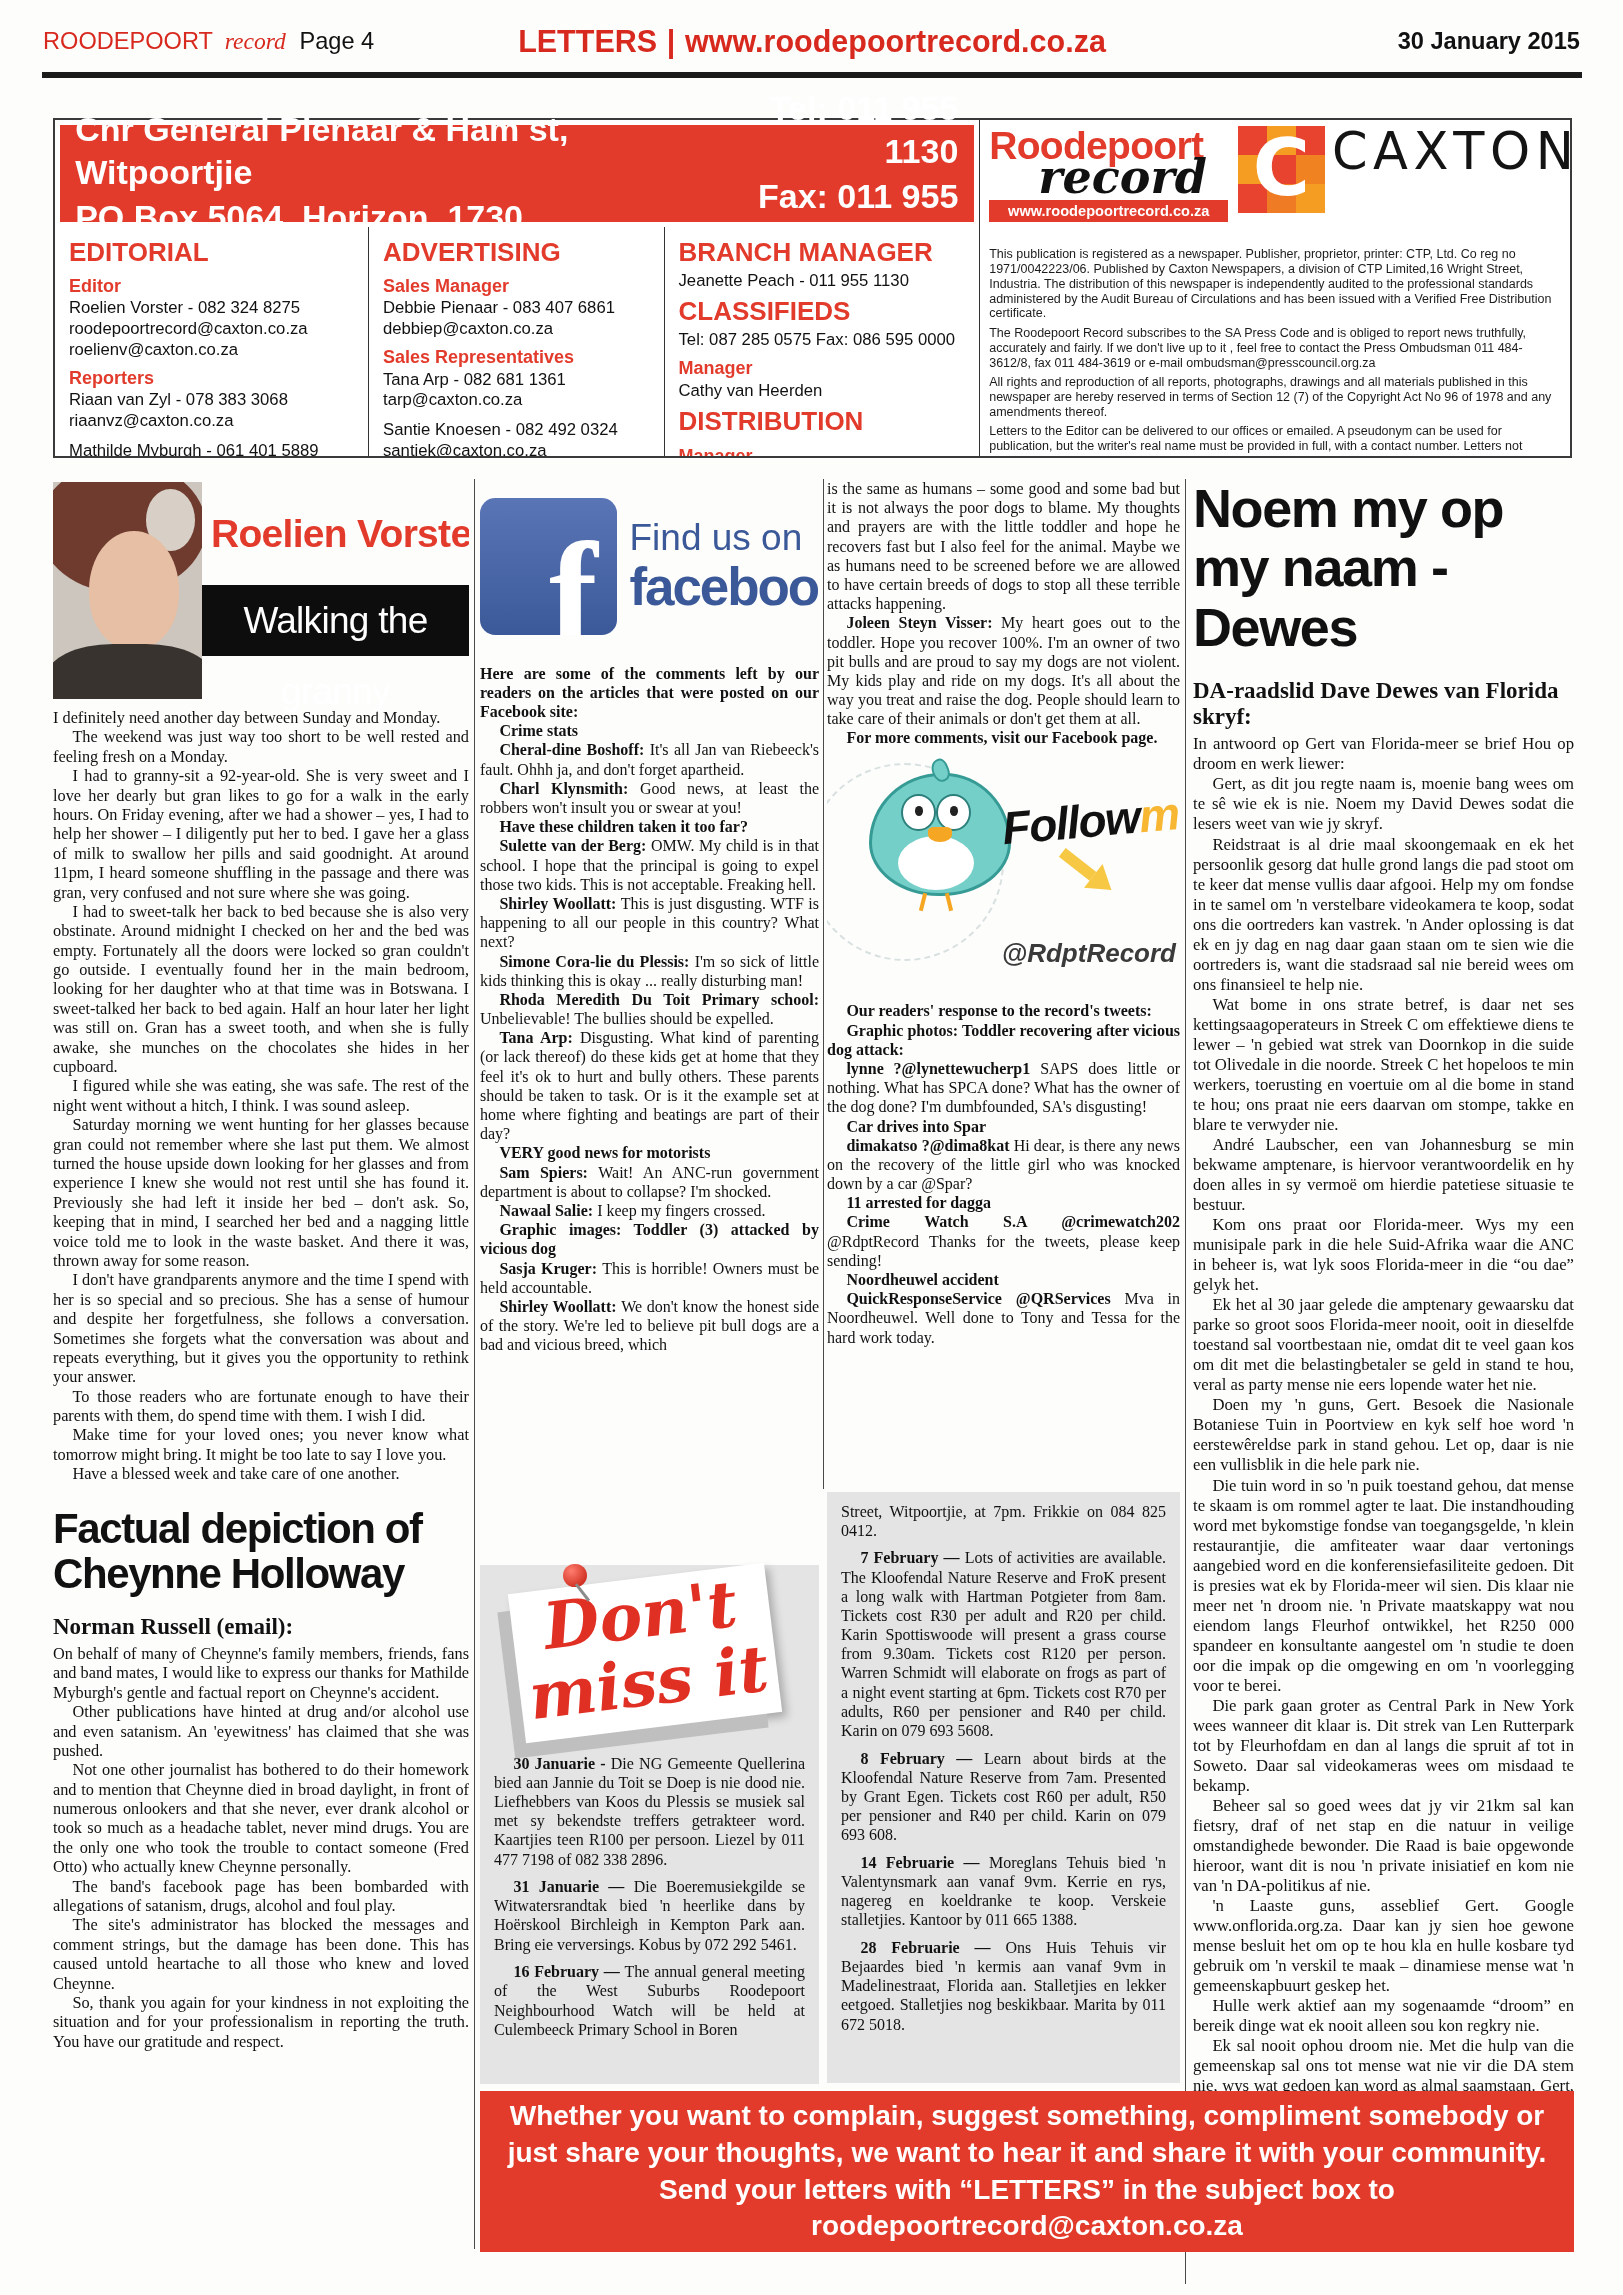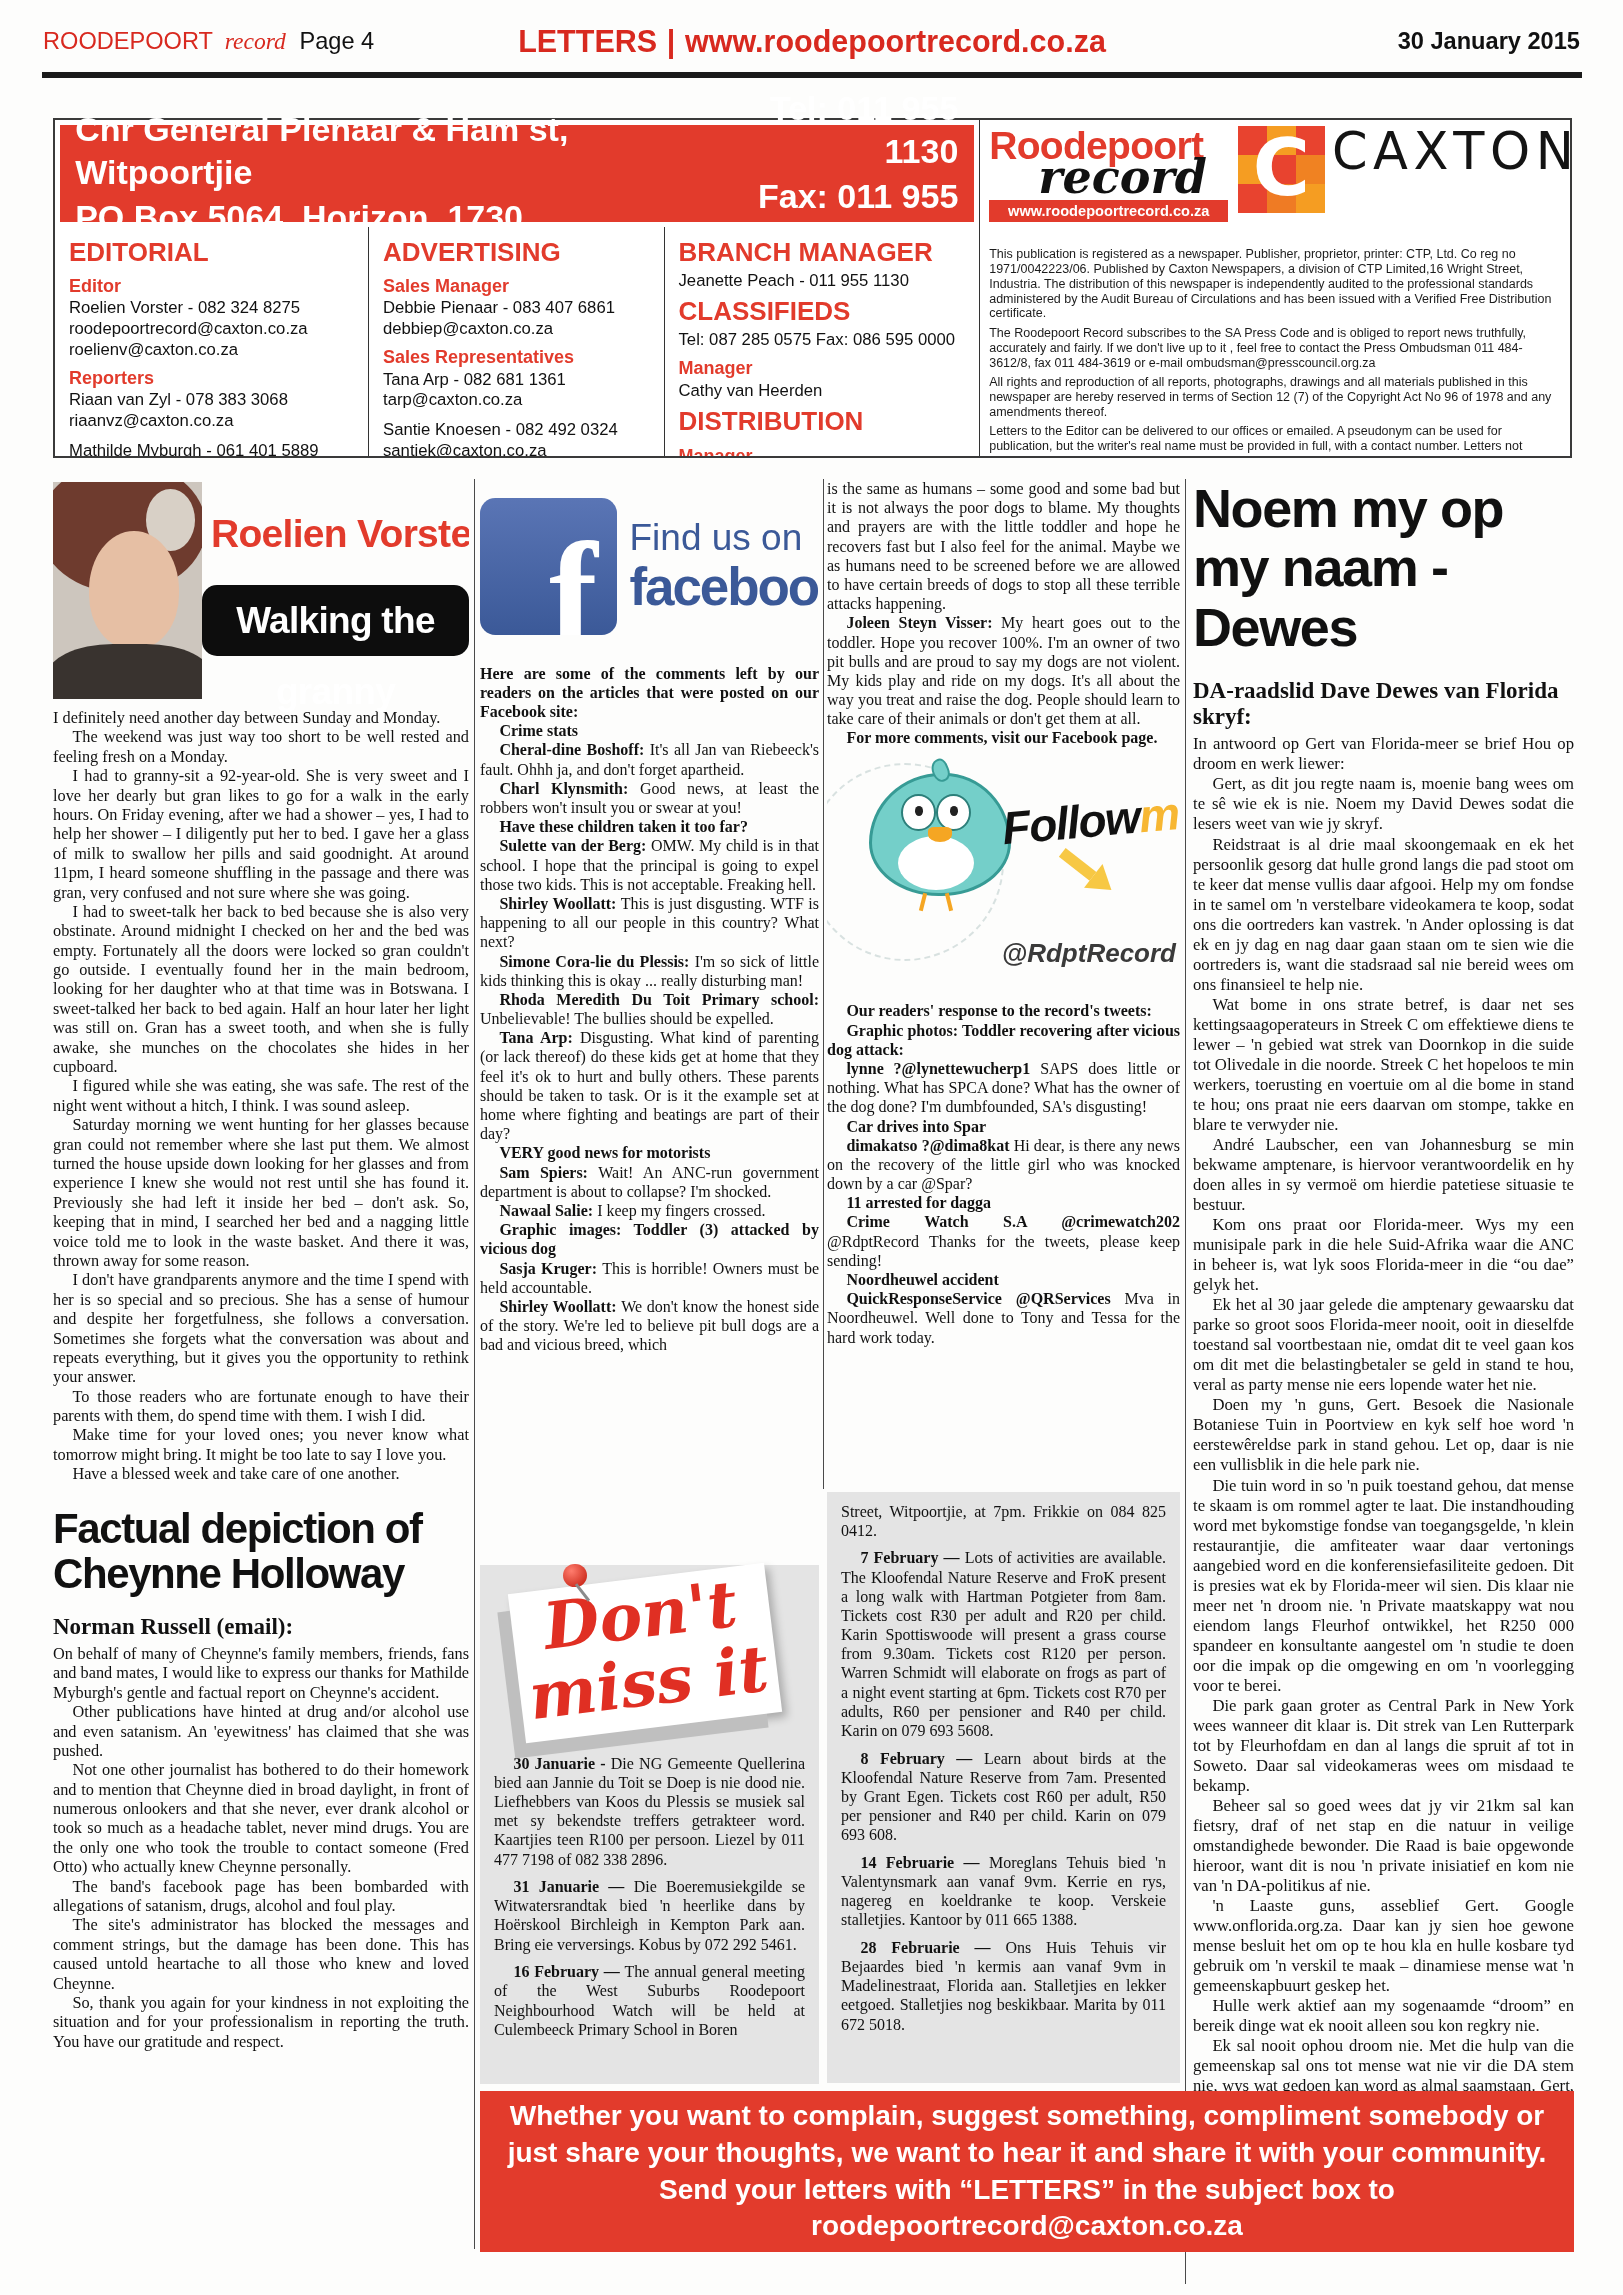--- a/index.html
+++ b/index.html
@@ -60,21 +60,21 @@
   .c1{left:53px;width:416px;height:1771px;}
   .c1-head{position:relative;height:229px;}
   .photo{position:absolute;left:0;top:2.8px;width:149px;height:217px;background:#cdc6be;overflow:hidden;}
   .photo .hair{position:absolute;left:-14px;top:-21px;width:167px;height:132px;background:#6e3b2e;border-radius:50%;}
   .photo .face{position:absolute;left:36px;top:49px;width:90px;height:118px;background:#e6bfa4;border-radius:50% 50% 46% 46%;}
   .photo .body{position:absolute;left:-7px;bottom:-28px;width:167px;height:83px;background:#39332f;border-radius:40% 40% 0 0;}
   .photo .hl{position:absolute;right:7px;top:7px;width:49px;height:62px;background:#d8d0c6;border-radius:50%;}
   .c1-name{position:absolute;left:158px;top:33px;color:#e23b2c;font-weight:800;font-size:39px;
            letter-spacing:-0.7px;white-space:nowrap;}
   .c1-bar{position:absolute;left:149px;top:106px;right:0;height:71px;background:#0d0d0d;color:#fff;
-          font-weight:700;font-size:37px;text-align:center;line-height:71px;letter-spacing:-0.7px;border-radius:15px;}
+          font-weight:400;font-size:37px;text-align:center;line-height:71px;letter-spacing:-0.7px;}
   .c1 .serif p{font-size:16.3px;line-height:1.19;}
   .letter-h{font-weight:bold;font-size:42px;line-height:1.07;letter-spacing:-1.4px;margin:23.6px 0 16.7px;}
   .byline{font-family:"Liberation Serif",serif;font-weight:bold;font-size:23px;margin:0 0 4.2px;}
   
   .c2{left:480px;width:339px;height:1086px;}
   .fb-badge{display:flex;align-items:center;height:175px;margin-bottom:9.7px;}
   .fb-big{width:137px;height:137px;border-radius:15.3px;flex:none;
           background:linear-gradient(#5a75b5,#3b5998);position:relative;overflow:hidden;}
   .fb-big span{position:absolute;right:19.4px;bottom:-32px;color:#fff;font-family:"Liberation Serif",serif;
                font-weight:bold;font-size:146px;line-height:1;}

